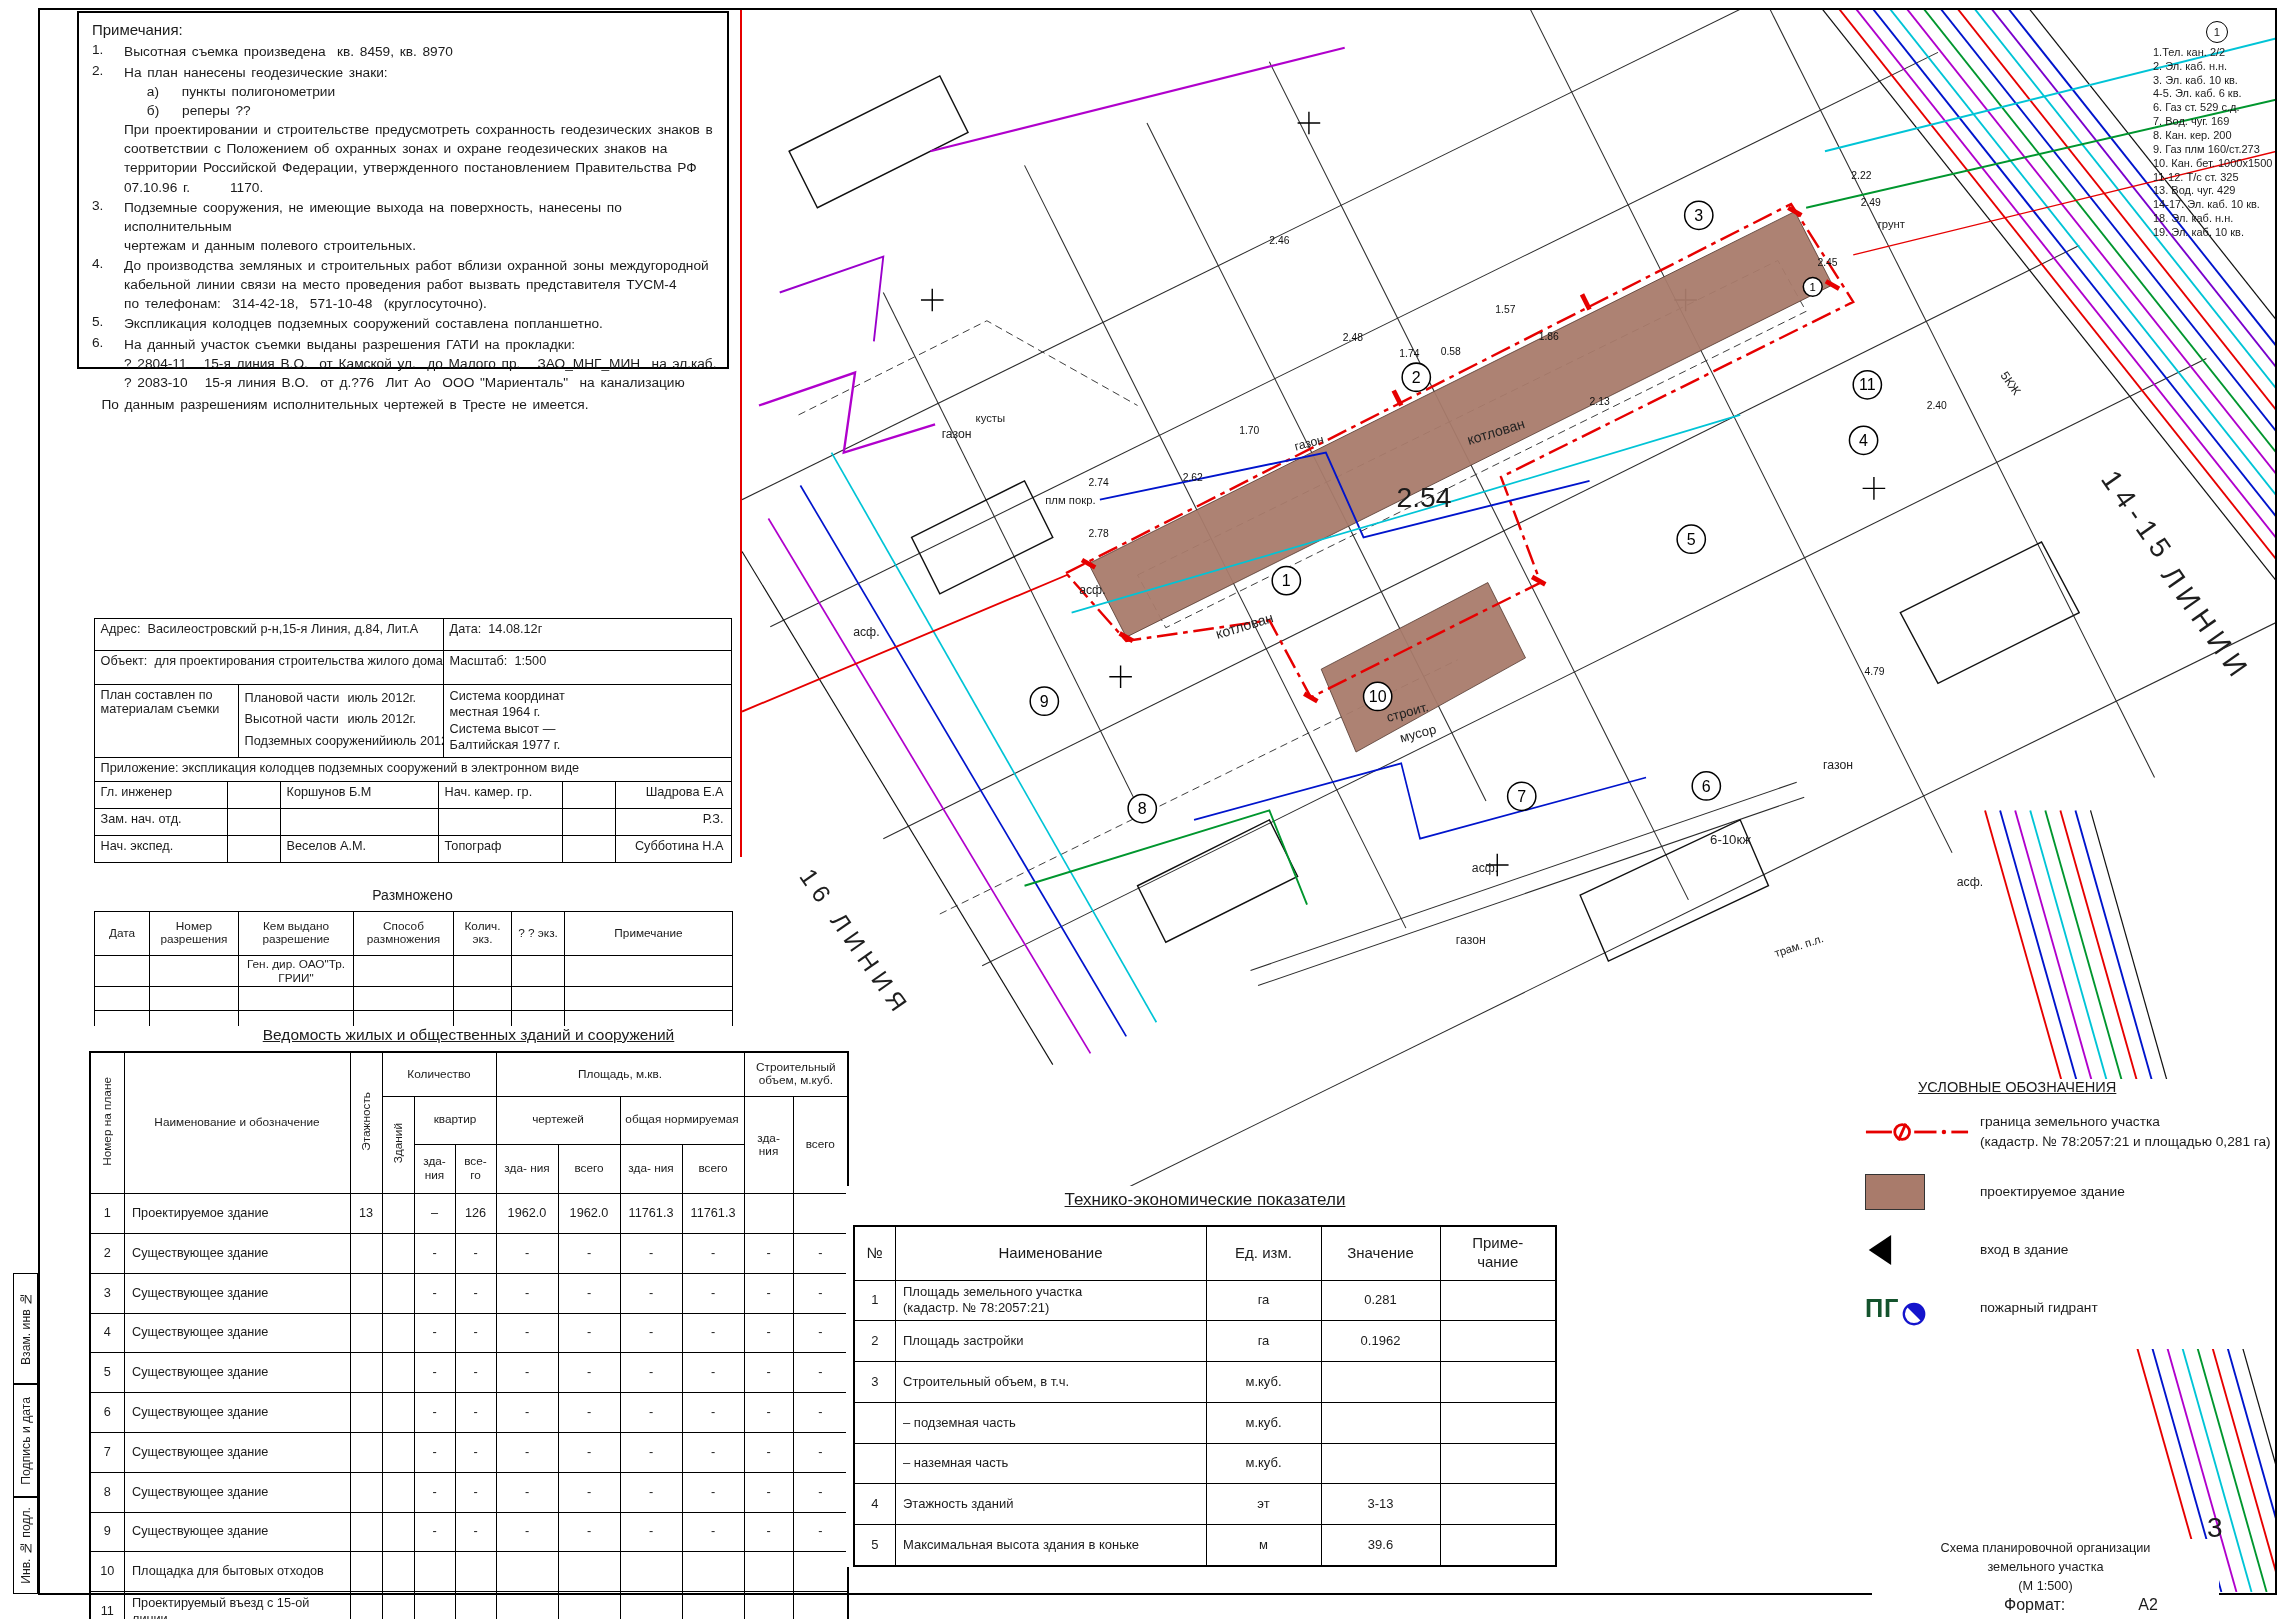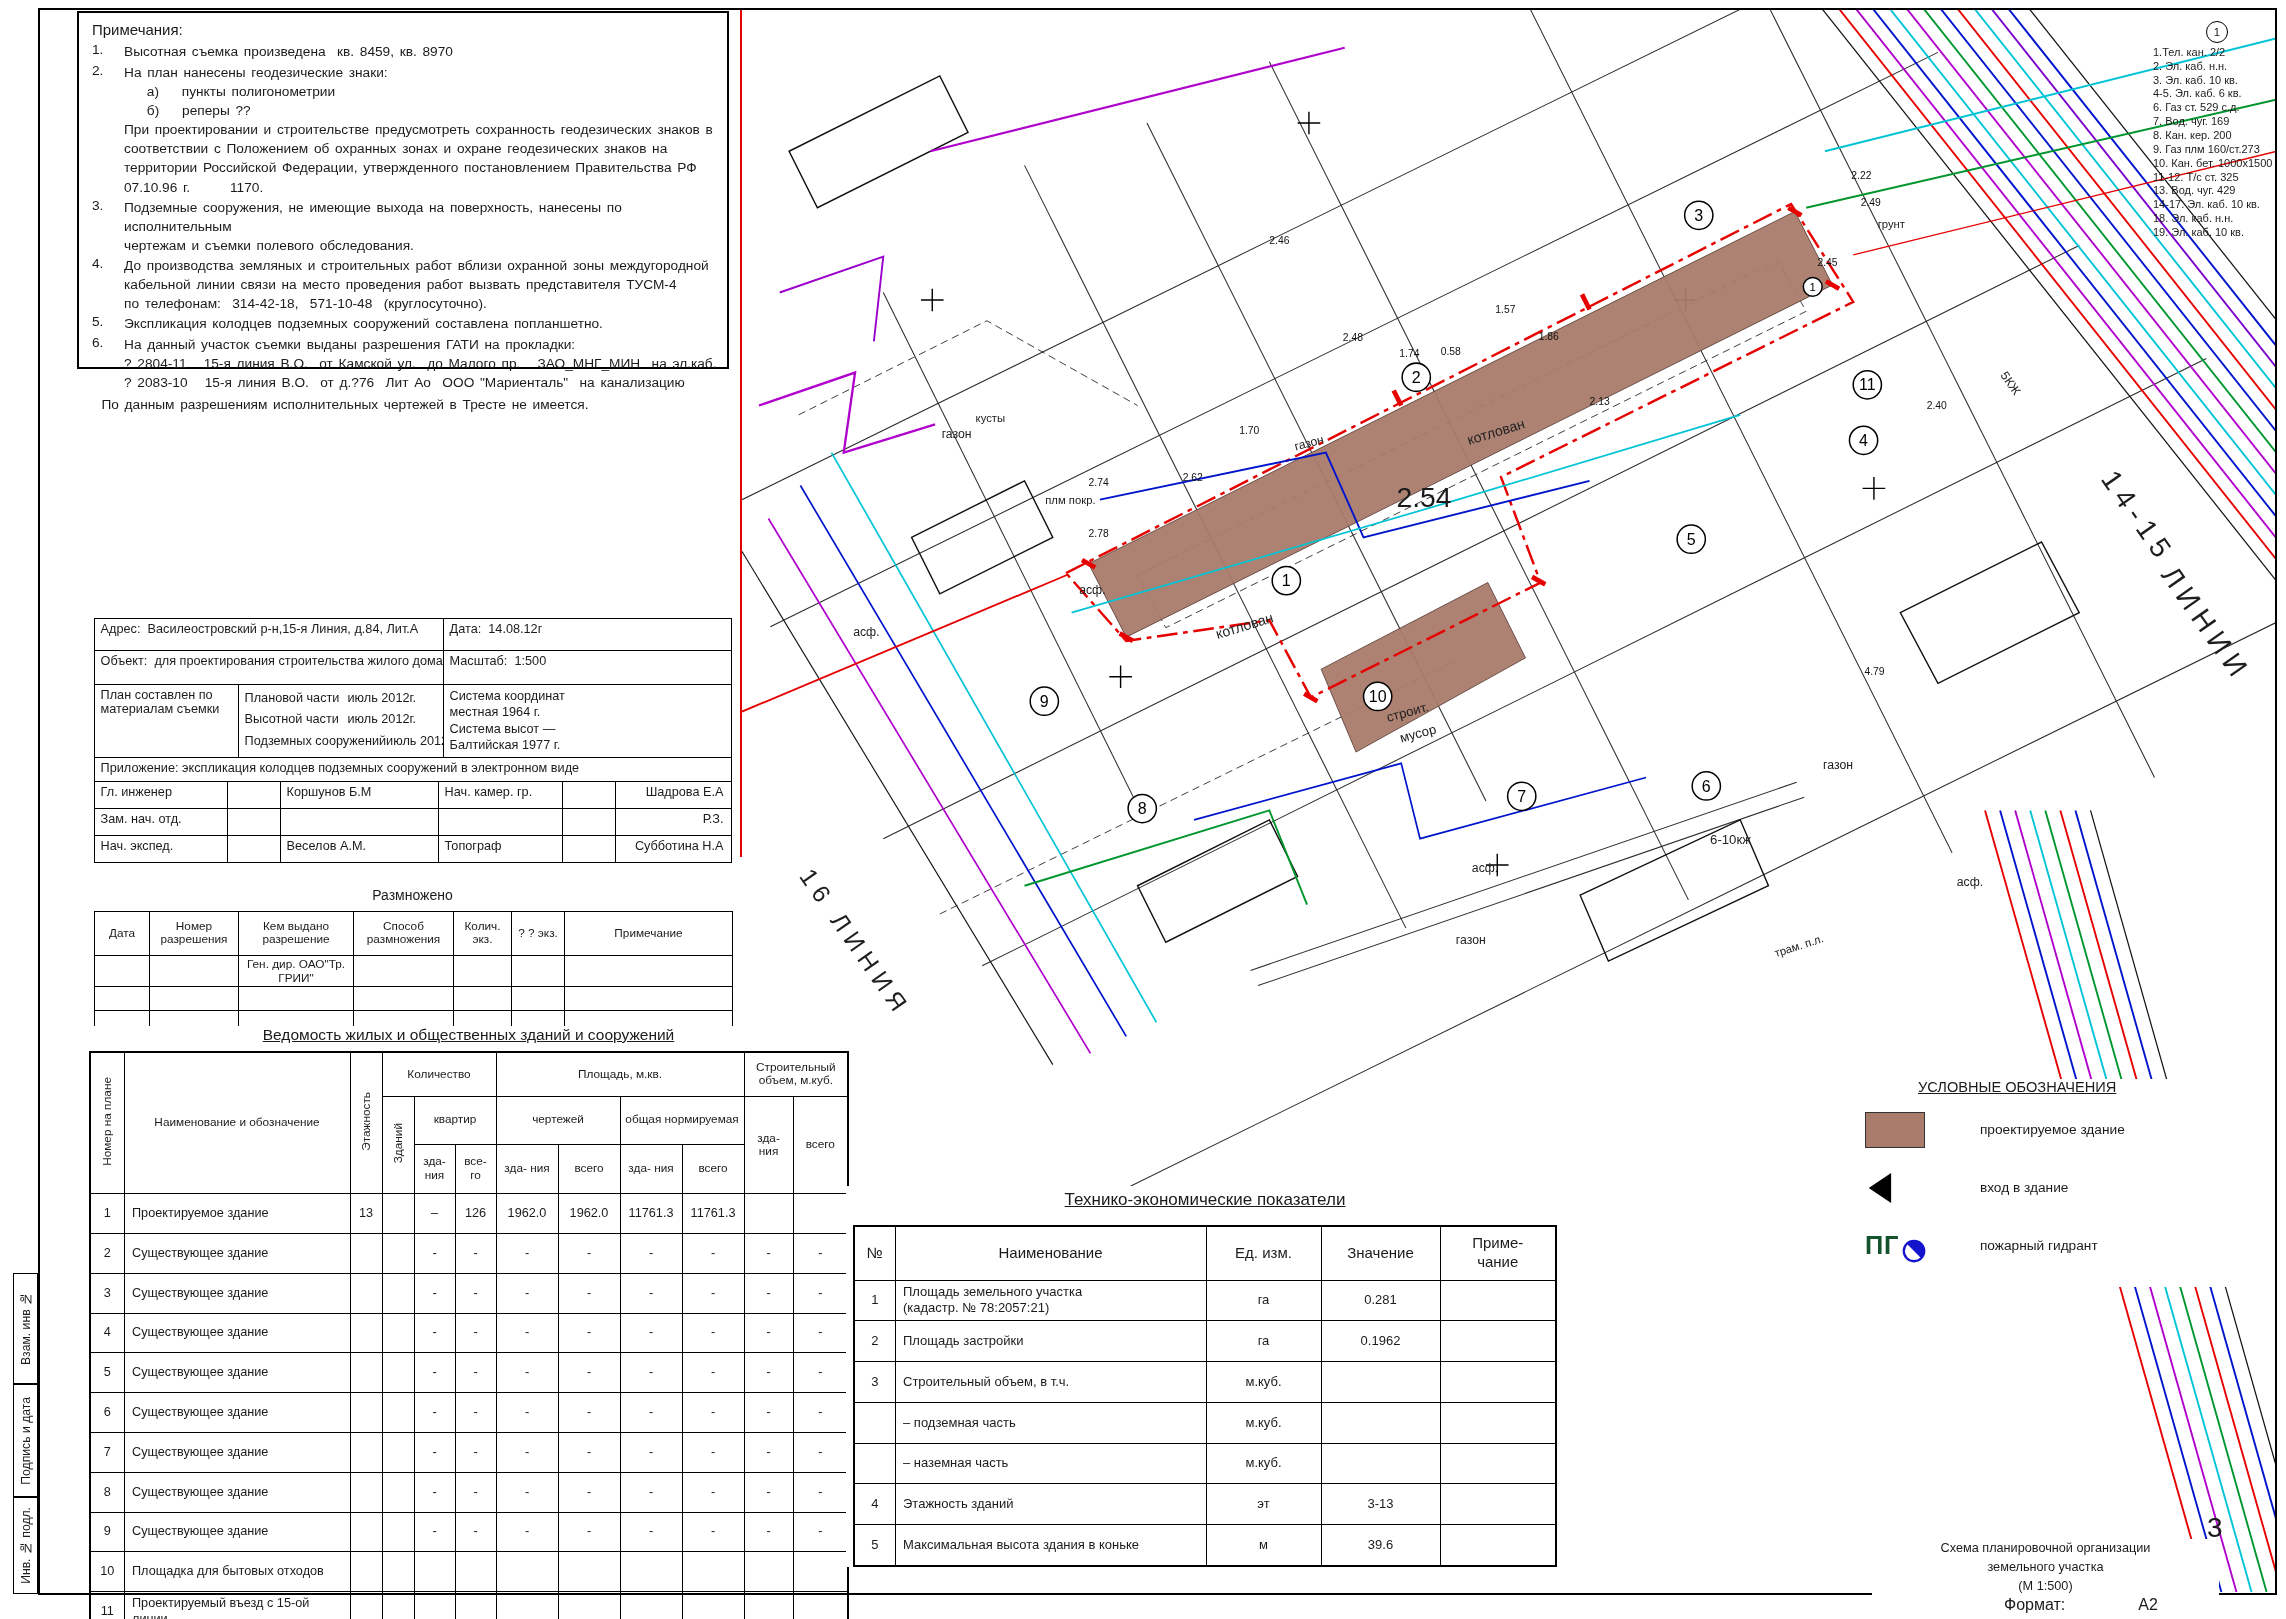--- a/index.html
+++ b/index.html
@@ -280,21 +280,21 @@
             <div class="note-line">При проектировании и строительстве предусмотреть сохранность геодезических знаков в</div>
             <div class="note-line">соответствии с Положением об охранных зонах и охране геодезических знаков на</div>
             <div class="note-line">территории Российской Федерации, утвержденного постановлением Правительства РФ</div>
             <div class="note-line">07.10.96 г.       1170.</div>
           </div>
         </div>
         <div class="note-item">
           <div class="note-num">3.</div>
           <div class="note-lines">
             <div class="note-line">Подземные сооружения, не имеющие выхода на поверхность, нанесены по исполнительным</div>
-            <div class="note-line">чертежам и съемки полевого обследования.</div>
+            <div class="note-line">чертежам и данным полевого строительных.</div>
           </div>
         </div>
         <div class="note-item">
           <div class="note-num">4.</div>
           <div class="note-lines">
             <div class="note-line">До производства земляных и строительных работ вблизи охранной зоны междугородной</div>
             <div class="note-line">кабельной линии связи на место проведения работ вызвать представителя ТУСМ-4</div>
             <div class="note-line">по телефонам:  314-42-18,  571-10-48  (круглосуточно).</div>
           </div>
         </div>
@@ -797,20 +797,36 @@
           </tr>
         </tbody>
     </table>
   </div>
 
   <div id="legend">
     <div id="legend-title">УСЛОВНЫЕ ОБОЗНАЧЕНИЯ</div>
     <div id="legend-rows">
         <div class="legend-row">
           <div class="legend-icon">
+            <svg width="104" height="26" viewBox="0 0 110 28">
+              <line x1="0" y1="14" x2="28" y2="14" stroke="#e60000" stroke-width="3"></line>
+              <circle cx="39" cy="14" r="8" fill="none" stroke="#e60000" stroke-width="3"></circle>
+              <line x1="35" y1="23" x2="43" y2="5" stroke="#e60000" stroke-width="3"></line>
+              <line x1="52" y1="14" x2="76" y2="14" stroke="#e60000" stroke-width="3"></line>
+              <circle cx="84" cy="14" r="2.4" fill="#e60000"></circle>
+              <line x1="92" y1="14" x2="110" y2="14" stroke="#e60000" stroke-width="3"></line>
+            </svg>
+          </div>
+          <div class="legend-label">
+            <div class="ln">граница земельного участка</div>
+            <div class="ln">(кадастр. № 78:2057:21 и площадью 0,281 га)</div>
+          </div>
+        </div>
+        <div class="legend-row">
+          <div class="legend-icon">
             <div style="width:60px;height:36px;background:#a97b6b;border:1.4px solid #333;box-sizing:border-box;"></div>
           </div>
           <div class="legend-label">
             <div class="ln">проектируемое здание</div>
           </div>
         </div>
         <div class="legend-row">
           <div class="legend-icon">
             <svg width="28" height="34" viewBox="0 0 30 36">
               <polygon points="28,2 28,34 4,18" fill="#000000"></polygon>

